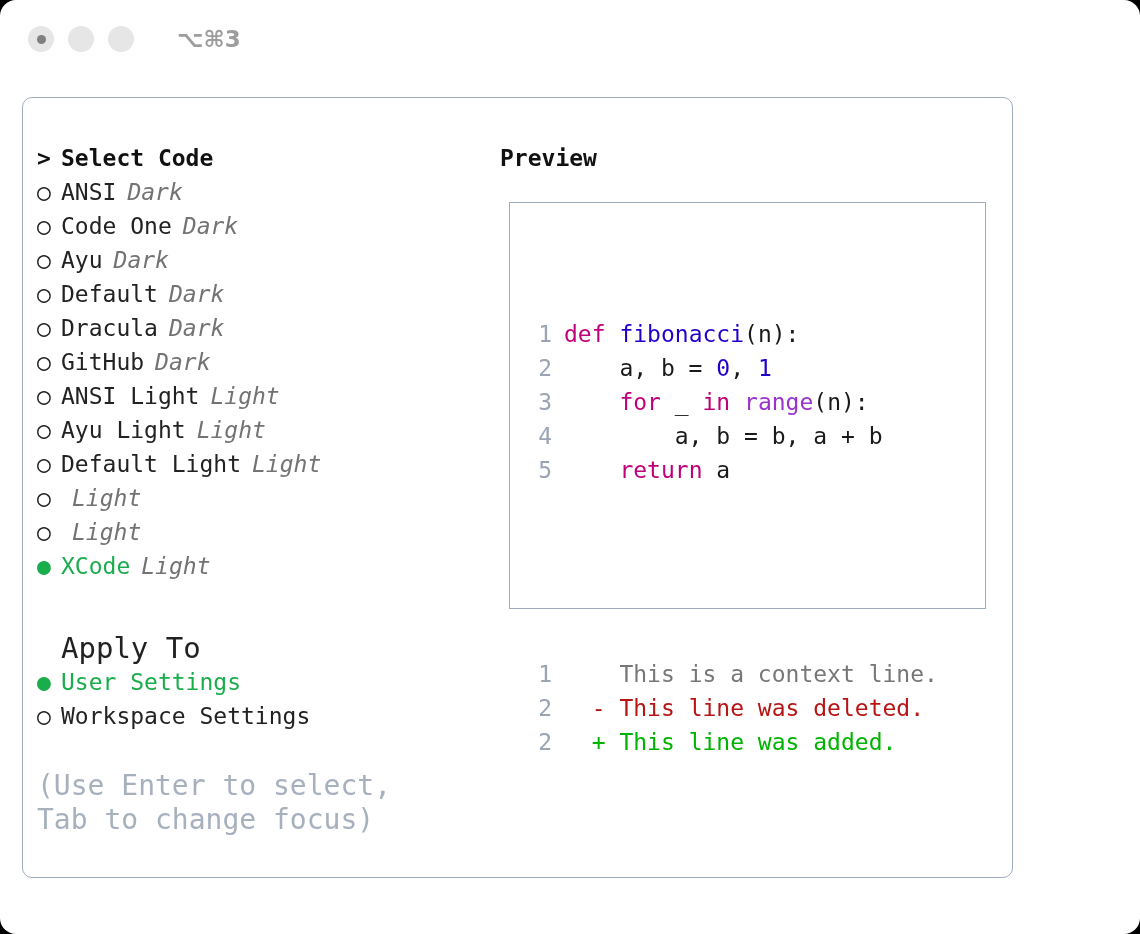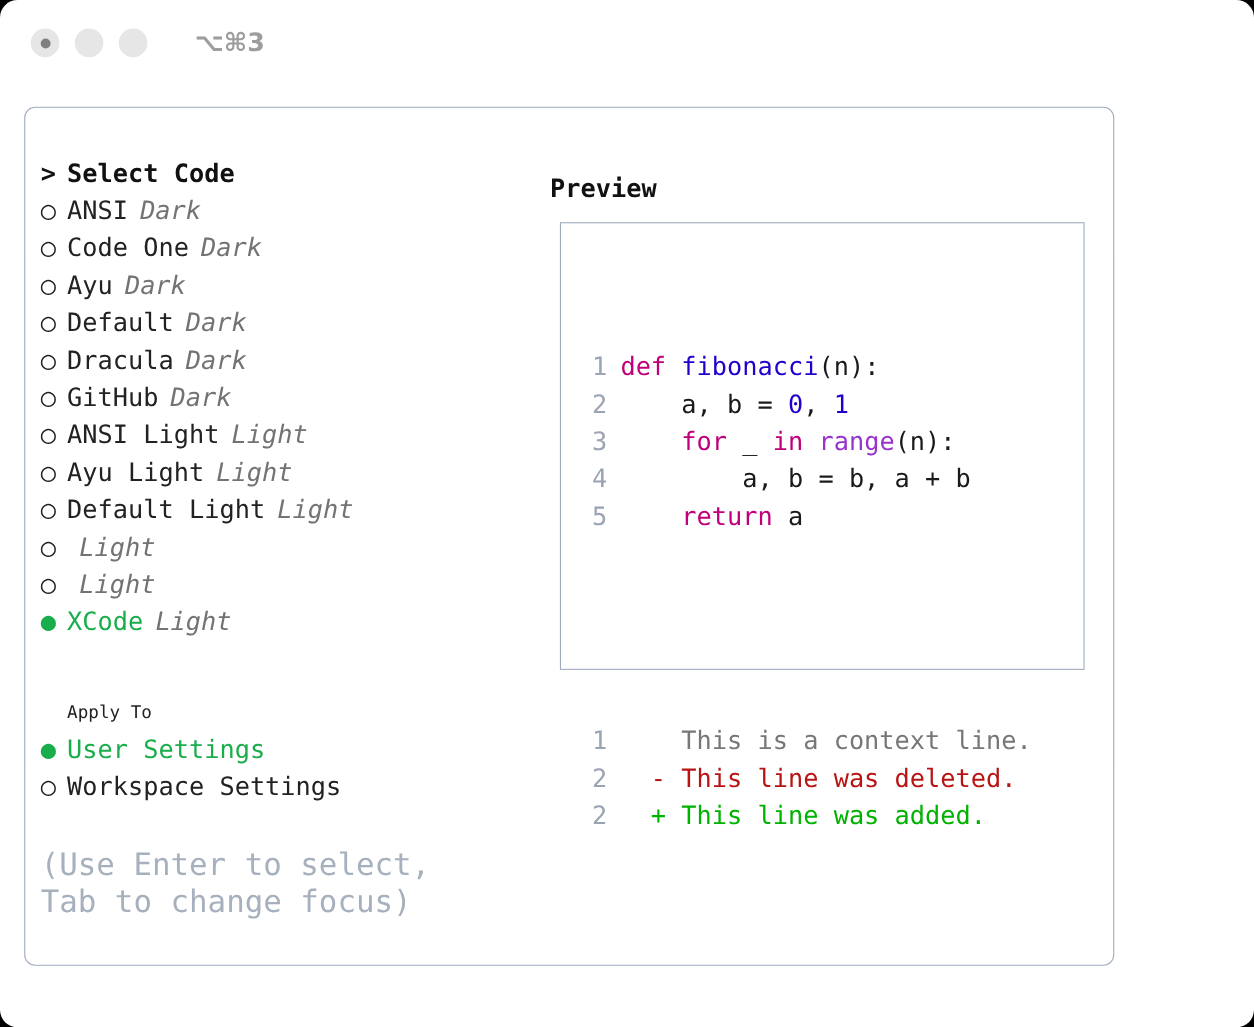--- a/index.html
+++ b/index.html
@@ -113,38 +113,38 @@
   .variant {
     color: #737373;
     margin-left: 11px;
     font-style: italic;
   }
 
   .section-gap { height: 48px; }
   .apply-head {
     height: 34px;
     display: flex;
-    font-size: 16px;
+    font-size: 29px;
     line-height: 34px;
   }
   .apply-head .spacer { width: 24px; flex: none; }
 
   .hint {
     margin-top: 36px;
     width: 400px;
     color: #a7b0bd;
     font-size: 28px;
     line-height: 34px;
   }
 
   
   .right-col {
     position: absolute;
     left: 477px;
-    top: 57px;
+    top: 43px;
   }
   .preview-title {
     font-size: 23px;
     font-weight: bold;
     color: #111111;
     line-height: 34px;
   }
   .code-box {
     position: absolute;
     left: 486px;

